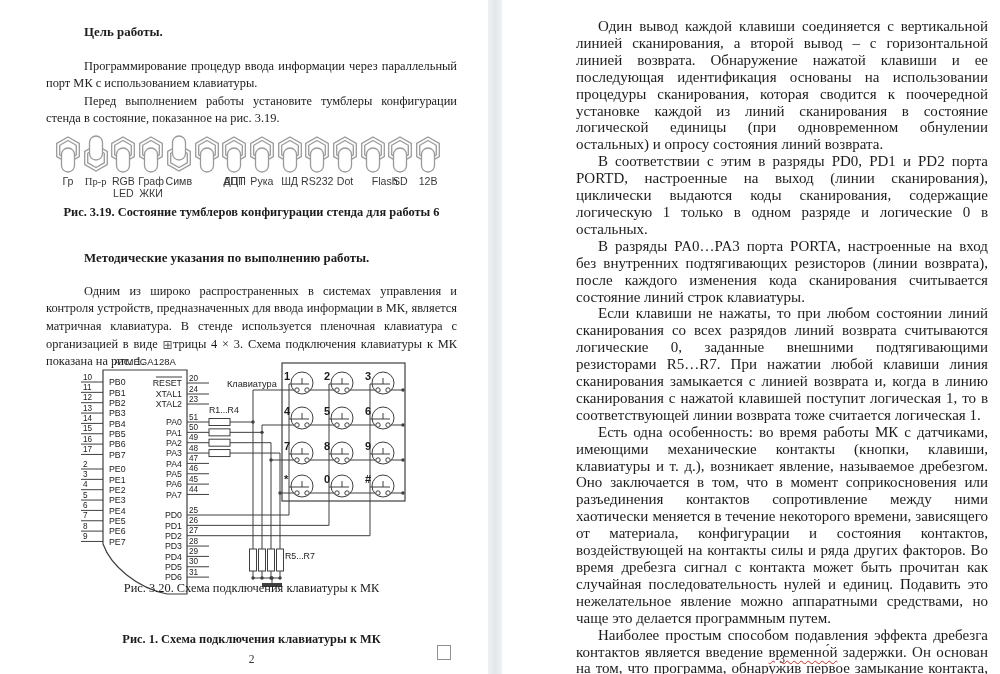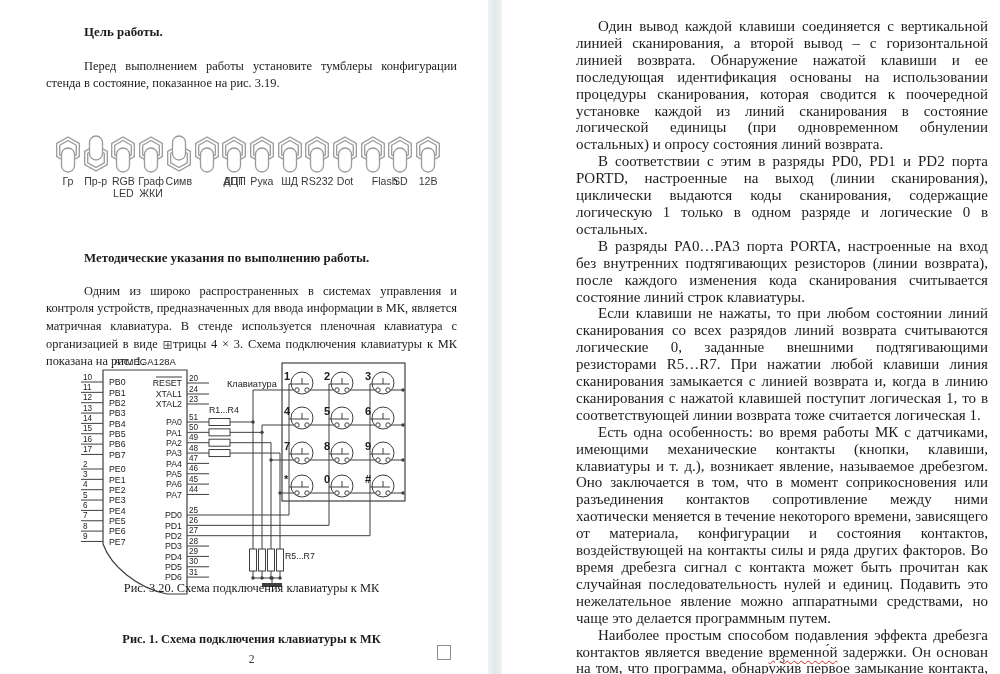--- a/index.html
+++ b/index.html
@@ -30,36 +30,37 @@
            color:#3a3a3a;white-space:pre-line}
   svg text{font-family:"Liberation Sans",sans-serif;fill:#1b1b1b}
 </style>
 </head>
 <body>
 
 <div id="pageL" class="page">
   <div class="h" style="top:24px">Цель работы.</div>
 
   <div class="tblock" style="top:58px">
+    <p>Программирование процедур ввода информации через параллельный порт МК с использованием клавиатуры.</p>
     <p>Перед выполнением работы установите тумблеры конфигурации стенда в состояние, показанное на рис. 3.19.</p>
   </div>
 
   <div id="switchFig" style="position:absolute;left:0;top:0;width:488px;height:0">
       <svg width="28" height="46" viewBox="0 0 28 46" style="position:absolute;left:54.0px;top:131px;overflow:visible">
         <polygon fill="#fff" stroke="#9a9a9a" stroke-width="1.3" points="14.0,6.0 25.3,12.5 25.3,25.5 14.0,32.0 2.7,25.5 2.7,12.5"></polygon>
         <polygon fill="#fff" stroke="#9a9a9a" stroke-width="1.3" points="14.0,9.5 22.3,14.3 22.3,23.8 14.0,28.5 5.7,23.8 5.7,14.3"></polygon>
         <rect fill="#fff" stroke="#9a9a9a" stroke-width="1.3" x="7.5" y="17" width="13" height="24" rx="6.5" ry="6.5"></rect>
       </svg>
       <span class="swlabel" style="left: 39px;">Гр</span>
       <svg width="28" height="46" viewBox="0 0 28 46" style="position:absolute;left:81.7px;top:131px;overflow:visible">
         <polygon fill="#fff" stroke="#9a9a9a" stroke-width="1.3" points="14.0,14.0 25.3,20.5 25.3,33.5 14.0,40.0 2.7,33.5 2.7,20.5"></polygon>
         <polygon fill="#fff" stroke="#9a9a9a" stroke-width="1.3" points="14.0,17.5 22.3,22.3 22.3,31.8 14.0,36.5 5.7,31.8 5.7,22.3"></polygon>
         <rect fill="#fff" stroke="#9a9a9a" stroke-width="1.3" x="7.5" y="5" width="13" height="24" rx="6.5" ry="6.5"></rect>
       </svg>
-      <span class="swlabel" style="left: 66.7px;">Пр-р</span>
+      <span class="swlabel" style="left: 66.7px; font-family: Liberation Serif, serif;">Пр-р</span>
       <svg width="28" height="46" viewBox="0 0 28 46" style="position:absolute;left:109.4px;top:131px;overflow:visible">
         <polygon fill="#fff" stroke="#9a9a9a" stroke-width="1.3" points="14.0,6.0 25.3,12.5 25.3,25.5 14.0,32.0 2.7,25.5 2.7,12.5"></polygon>
         <polygon fill="#fff" stroke="#9a9a9a" stroke-width="1.3" points="14.0,9.5 22.3,14.3 22.3,23.8 14.0,28.5 5.7,23.8 5.7,14.3"></polygon>
         <rect fill="#fff" stroke="#9a9a9a" stroke-width="1.3" x="7.5" y="17" width="13" height="24" rx="6.5" ry="6.5"></rect>
       </svg>
       <span class="swlabel" style="left: 94.4px;">RGB
 LED</span>
       <svg width="28" height="46" viewBox="0 0 28 46" style="position:absolute;left:137.1px;top:131px;overflow:visible">
         <polygon fill="#fff" stroke="#9a9a9a" stroke-width="1.3" points="14.0,6.0 25.3,12.5 25.3,25.5 14.0,32.0 2.7,25.5 2.7,12.5"></polygon>
         <polygon fill="#fff" stroke="#9a9a9a" stroke-width="1.3" points="14.0,9.5 22.3,14.3 22.3,23.8 14.0,28.5 5.7,23.8 5.7,14.3"></polygon>
@@ -122,20 +123,21 @@
       </svg>
       <span class="swlabel" style="left: 371.4px;">SD</span>
       <svg width="28" height="46" viewBox="0 0 28 46" style="position:absolute;left:414.1px;top:131px;overflow:visible">
         <polygon fill="#fff" stroke="#9a9a9a" stroke-width="1.3" points="14.0,6.0 25.3,12.5 25.3,25.5 14.0,32.0 2.7,25.5 2.7,12.5"></polygon>
         <polygon fill="#fff" stroke="#9a9a9a" stroke-width="1.3" points="14.0,9.5 22.3,14.3 22.3,23.8 14.0,28.5 5.7,23.8 5.7,14.3"></polygon>
         <rect fill="#fff" stroke="#9a9a9a" stroke-width="1.3" x="7.5" y="17" width="13" height="24" rx="6.5" ry="6.5"></rect>
       </svg>
       <span class="swlabel" style="left: 399.1px;">12В</span>
     </div>
 
+  <div class="cap bold" style="top:204px">Рис. 3.19. Состояние тумблеров конфигурации стенда для работы 6</div>
 
   <div class="h" style="top:250px">Методические указания по выполнению работы.</div>
 
   <div class="tblock" style="top:283px">
     <p><span>Одним из широко распространенных в системах управления и контроля устройств, предназначенных для ввода информации в МК, является матричная клавиатура. В стенде используется пленочная клавиатура с организацией в виде </span><span class="anchor-ic">⊞</span><span>трицы 4 × 3. Схема подключения клавиатуры к МК показана на рис. 1.</span></p>
   </div>
 
   <div id="schemFig" style="position:absolute;left:25px;top:356px;width:440px;height:245px"><svg width="440" height="245" viewBox="0 0 440 245">
         <path d="M78,14 H162 V238 H142 C112,232 86,210 78,188 Z" stroke="#3f3f3f" stroke-width="1.2" fill="none"></path>
         <text x="120" y="9" font-size="9.5" text-anchor="middle" font-weight="normal">ATMEGA128A</text>

